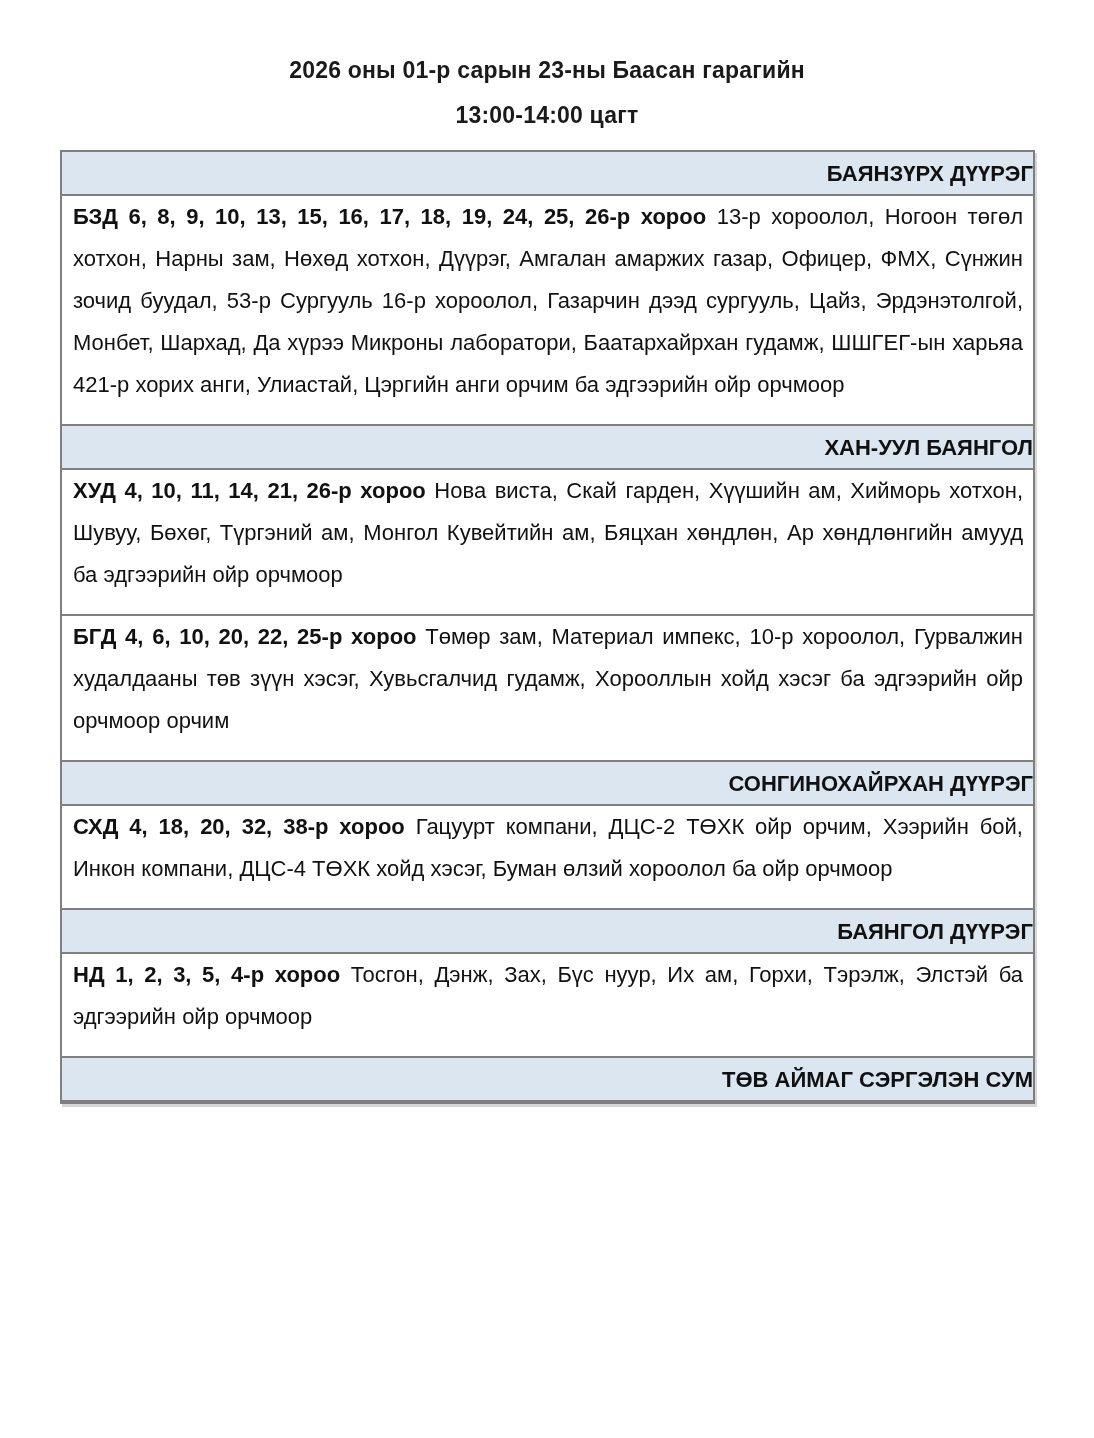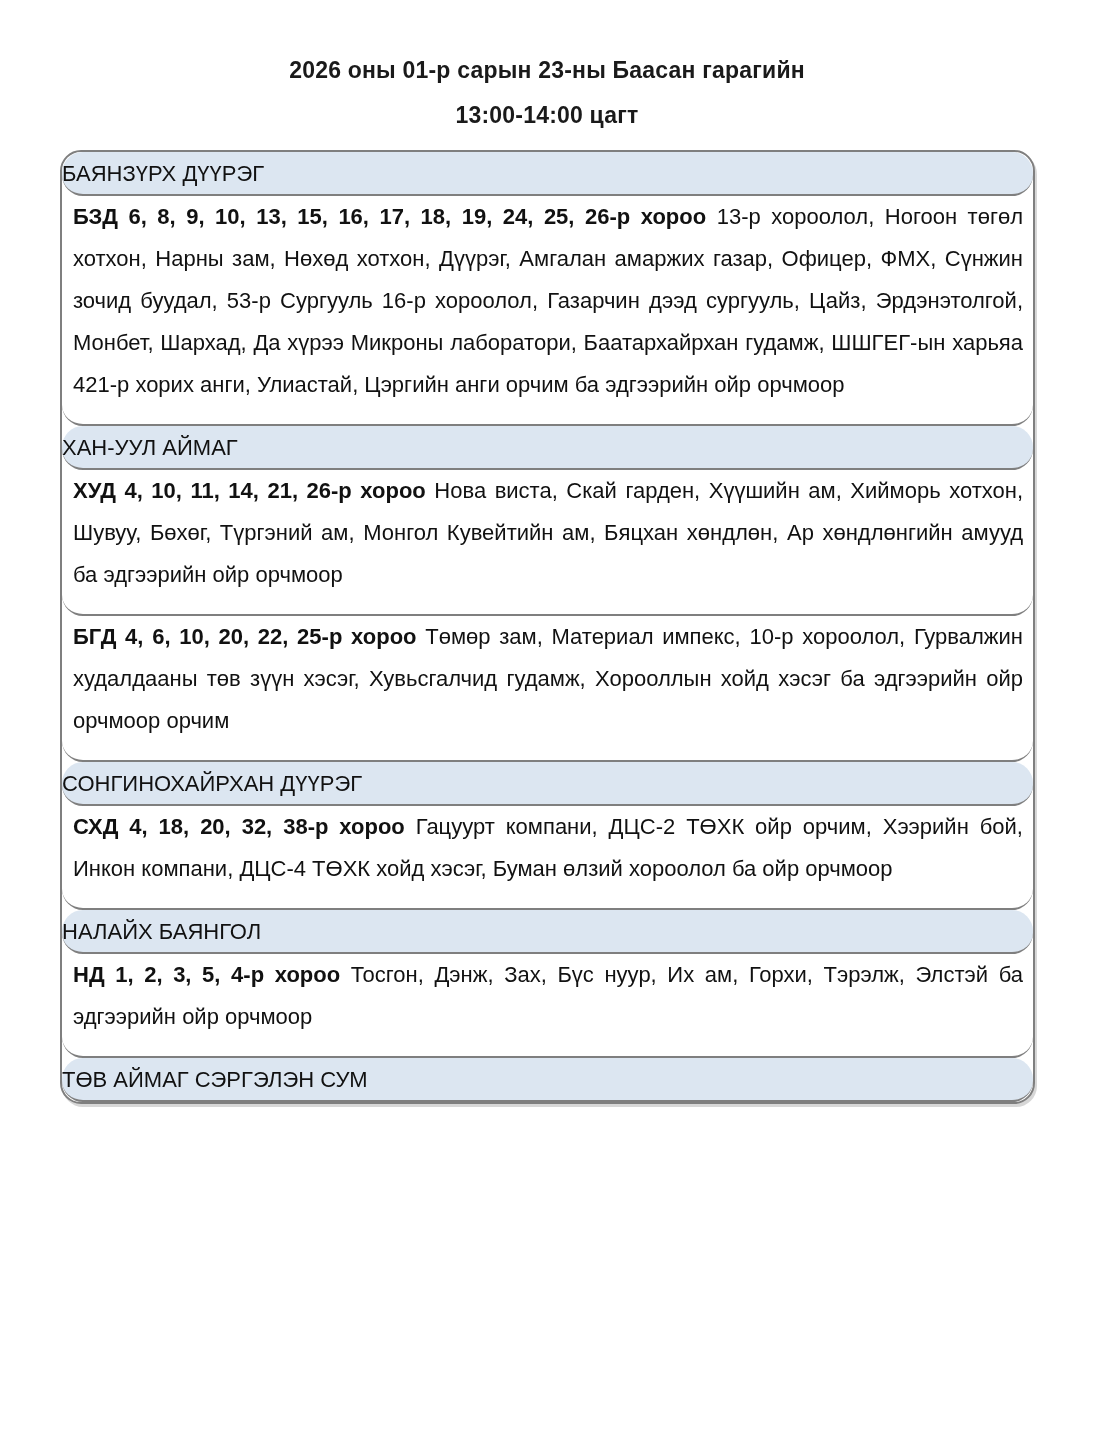--- a/index.html
+++ b/index.html
@@ -1,20 +1,20 @@
 <!DOCTYPE html>
 <html lang="mn" style="--header-bg: #dce6f1; --border: #7f7f7f; --text: #111111;"><head>
 <meta charset="utf-8">
 <style>
   :root {
     --header-bg: #dce6f1;
     --border: #7f7f7f;
     --text: #111111;
   }
-  * { margin: 0; padding: 0; box-sizing: border-box; border-radius: 21px; }
+  * { margin: 0; padding: 0; box-sizing: border-box; }
   html, body { background: #ffffff; }
   body {
     font-family: "Liberation Sans", "DejaVu Sans", sans-serif;
     color: var(--text);
   }
   .page {
     position: relative;
     width: 1094px;
     min-height: 1438px;
     margin: 0 auto;
@@ -34,22 +34,22 @@
     width: 975px;
     border: 2px solid var(--border);
     box-shadow: 2px 3px 0 rgba(140,140,140,0.35);
     background: #ffffff;
   }
   .sec-header {
     background: var(--header-bg);
     border-bottom: 2px solid var(--border);
     height: 44px;
     line-height: 44px;
-    text-align: left;
-    font-weight: 400;
+    text-align: right;
+    font-weight: 700;
     font-size: 22px;
   }
   .sec-body {
     border-bottom: 2px solid var(--border);
     padding: 0 10px 18px 11px;
     font-size: 22px;
     line-height: 42px;
     text-align: justify;
     text-justify: inter-word;
   }
@@ -67,21 +67,21 @@
   <div class="sheet-table">
 
     <div class="section">
       <div class="sec-header">БАЯНЗҮРХ ДҮҮРЭГ</div>
       <div class="sec-body">
         <span class="lead">БЗД 6, 8, 9, 10, 13, 15, 16, 17, 18, 19, 24, 25, 26-р хороо</span> <span>13-р хороолол, Ногоон төгөл хотхон, Нарны зам, Нөхөд хотхон, Дүүрэг, Амгалан амаржих газар, Офицер, ФМХ, Сүнжин зочид буудал, 53-р Сургууль 16-р хороолол, Газарчин дээд сургууль, Цайз, Эрдэнэтолгой, Монбет, Шархад, Да хүрээ Микроны лаборатори, Баатархайрхан гудамж, ШШГЕГ-ын харьяа 421-р хорих анги, Улиастай, Цэргийн анги орчим ба эдгээрийн ойр орчмоор</span>
       </div>
     </div>
 
     <div class="section">
-      <div class="sec-header">ХАН-УУЛ АЙМАГ</div>
+      <div class="sec-header">ХАН-УУЛ БАЯНГОЛ</div>
       <div class="sec-body">
         <span class="lead">ХУД 4, 10, 11, 14, 21, 26-р хороо</span> <span>Нова виста, Скай гарден, Хүүшийн ам, Хийморь хотхон, Шувуу, Бөхөг, Түргэний ам, Монгол Кувейтийн ам, Бяцхан хөндлөн, Ар хөндлөнгийн амууд ба эдгээрийн ойр орчмоор</span>
       </div>
     </div>
 
     <div class="section">
       <div class="sec-body">
         <span class="lead">БГД 4, 6, 10, 20, 22, 25-р хороо</span> <span>Төмөр зам, Материал импекс, 10-р хороолол, Гурвалжин худалдааны төв зүүн хэсэг, Хувьсгалчид гудамж, Хорооллын хойд хэсэг ба эдгээрийн ойр орчмоор  орчим</span>
       </div>
     </div>
@@ -90,21 +90,21 @@
       <div class="sec-header">СОНГИНОХАЙРХАН ДҮҮРЭГ</div>
       <div class="sec-body">
         <span class="lead">СХД 4, 18, 20, 32, 38-р хороо</span> <span>Гацуурт компани, ДЦС-2 ТӨХК ойр орчим, Хээрийн бой, Инкон компани, ДЦС-4 ТӨХК хойд хэсэг, Буман өлзий хороолол ба ойр орчмоор</span>
       </div>
     </div>
 
     <div class="section">
     </div>
 
     <div class="section">
-      <div class="sec-header">НАЛАЙХ БАЯНГОЛ</div>
+      <div class="sec-header">БАЯНГОЛ ДҮҮРЭГ</div>
       <div class="sec-body">
         <span class="lead">НД 1, 2, 3, 5, 4-р хороо</span> <span>Тосгон, Дэнж, Зах, Бүс нуур, Их ам, Горхи, Тэрэлж, Элстэй ба эдгээрийн ойр орчмоор</span>
       </div>
     </div>
 
     <div class="section">
       <div class="sec-header">ТӨВ АЙМАГ СЭРГЭЛЭН СУМ</div>
     </div>
 
   </div>

